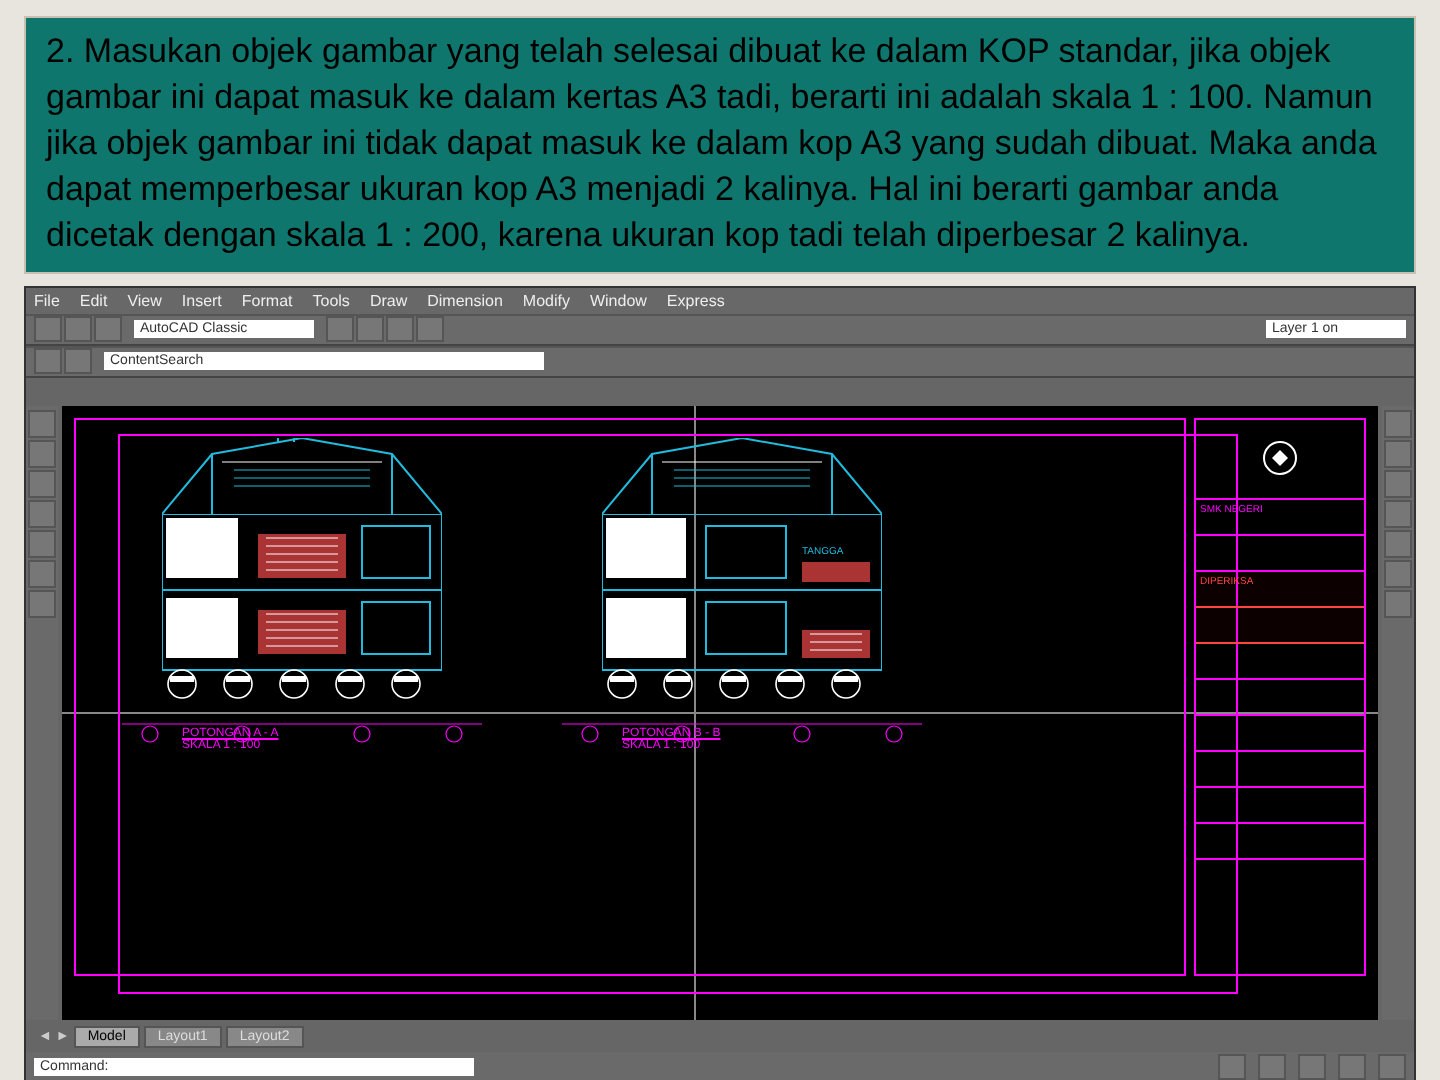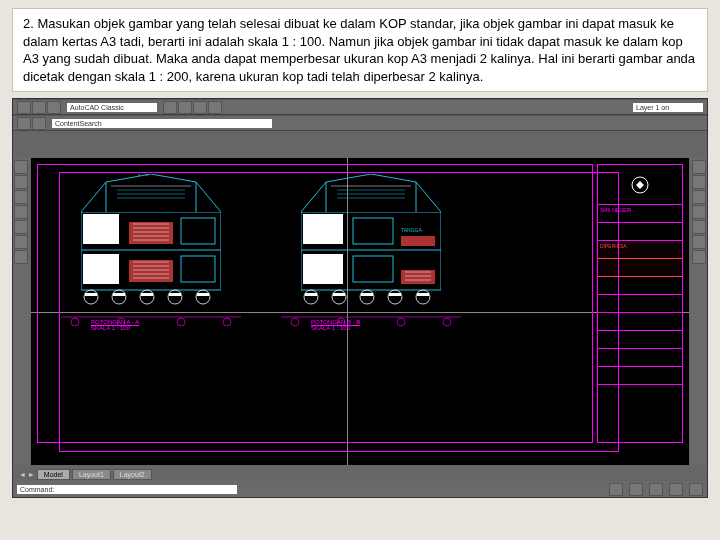--- a/index.html
+++ b/index.html
@@ -1,18 +1,18 @@
 <!DOCTYPE html>
 <html><head>
 <meta charset="utf-8">
 <style>
 *{box-sizing:border-box;margin:0;padding:0}
 body{width:720px;height:540px;background:#e8e5df;font-family:Arial,sans-serif;font-size:10px;overflow:hidden}
 .slide{padding:8px 12px}
-.instr-box{border:1px solid #c8c0b0;background:#ffffff;padding:6px 10px;margin-bottom:6px;font-size:13px;line-height:1.35}
+.instr-box{border:1px solid #c8c0b0;background:#0f766e;padding:6px 10px;margin-bottom:6px;font-size:17px;line-height:1.35}
 .instr-box .num{display:inline}
 .cad{width:696px;height:400px;background:#666;border:1px solid #333;position:relative;font-size:8px;color:#ddd}
 .titlebar{height:14px;background:linear-gradient(#7a7a7a,#606060);display:flex;align-items:center;padding:0 4px;font-size:8px}
 .titlebar .logo{width:10px;height:10px;background:#c00;margin-right:4px}
 .titlebar .ttl{flex:1;text-align:center;color:#fff}
 .searchbox{background:#fff;color:#888;padding:1px 3px;width:110px;font-size:7px;border:1px solid #999}
 .menubar{height:13px;background:#686868;display:flex;padding:0 4px;gap:10px;align-items:center;font-size:8px;color:#eee}
 .toolbar{height:16px;background:#6a6a6a;border-top:1px solid #555;border-bottom:1px solid #444;display:flex;align-items:center;padding:0 4px;gap:1px}
 .tbtn{width:14px;height:13px;background:#777;border:1px solid #555}
 .tb-sep{width:4px}
@@ -57,20 +57,33 @@
 </head>
 <body>
 
 <div class="slide">
   <div class="instr-box">
     <span class="num">2.</span>
     <span>Masukan objek gambar yang telah selesai dibuat ke dalam KOP standar, jika objek gambar ini dapat masuk ke dalam kertas A3 tadi, berarti ini adalah skala 1 : 100. Namun jika objek gambar ini tidak dapat masuk ke dalam kop A3 yang sudah dibuat. Maka anda dapat memperbesar ukuran kop A3 menjadi 2 kalinya. Hal ini berarti gambar anda dicetak dengan skala 1 : 200, karena ukuran kop tadi telah diperbesar 2 kalinya.</span>
   </div>
 
   <div class="cad">
+    <div class="menubar">
+      <span>File</span>
+      <span>Edit</span>
+      <span>View</span>
+      <span>Insert</span>
+      <span>Format</span>
+      <span>Tools</span>
+      <span>Draw</span>
+      <span>Dimension</span>
+      <span>Modify</span>
+      <span>Window</span>
+      <span>Express</span>
+    </div>
     <div class="toolbar">
       <div class="tbtn"></div>
       <div class="tbtn"></div>
       <div class="tbtn"></div>
       <div class="tb-sep"></div>
       <div class="ws-input">AutoCAD Classic</div>
       <div class="tb-sep"></div>
       <div class="tbtn"></div>
       <div class="tbtn"></div>
       <div class="tbtn"></div>

